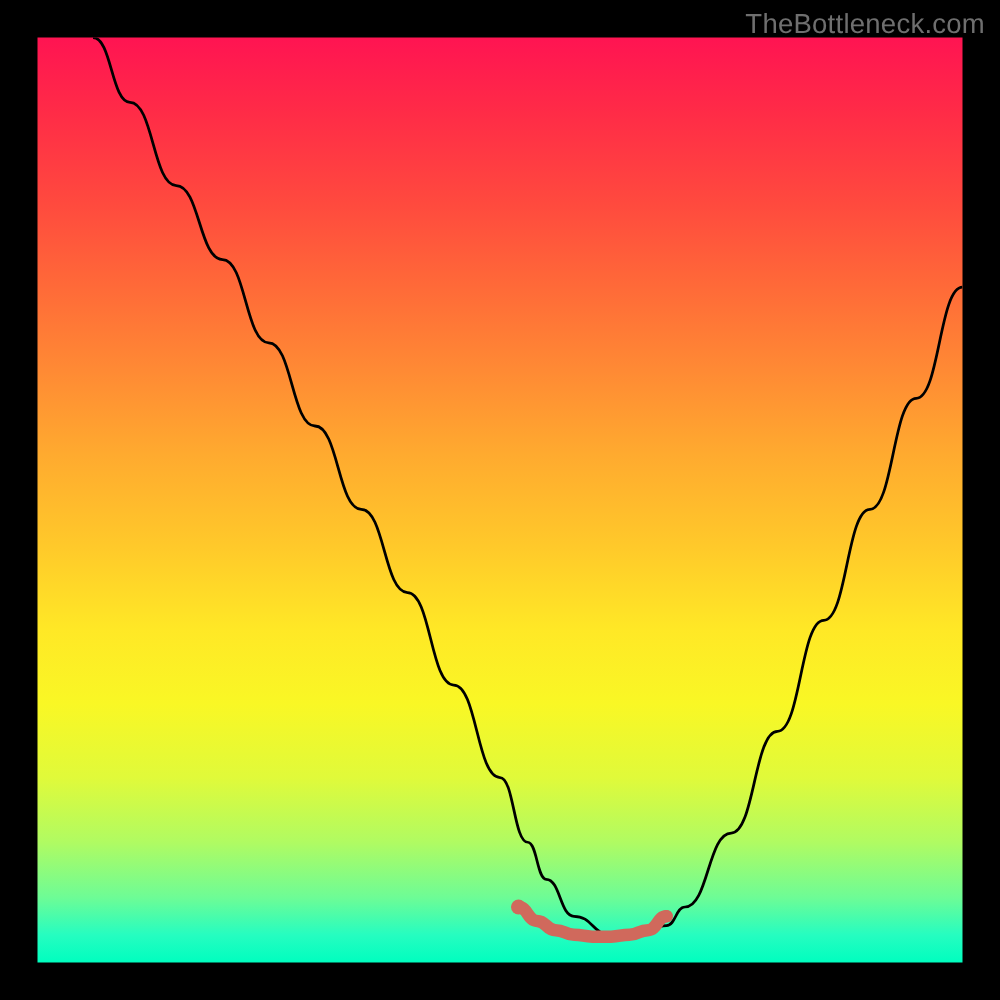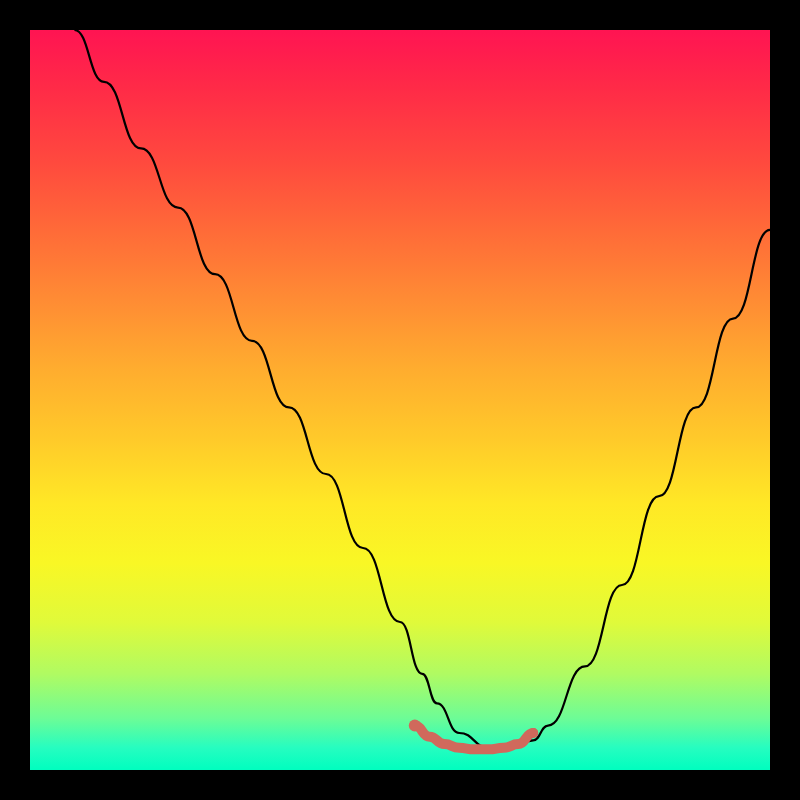--- a/index.html
+++ b/index.html
@@ -55,20 +55,21 @@
     width: 740px;
     height: 740px;
     pointer-events: none;
   }
 </style>
 </head>
 <body>
 
 <div class="chart-container">
 
+  <div class="watermark">TheBottleneck.com</div>
 
   <div class="plot-area">
     <svg class="overlay" viewBox="0 0 740 740" preserveAspectRatio="none">
       <path id="main-curve" fill="none" stroke="#000" stroke-width="2.2" d="M 44.4 0.0 C 59.2 0.0 59.2 51.8 74.0 51.8 C 92.5 51.8 92.5 118.4 111.0 118.4 C 129.5 118.4 129.5 177.6 148.0 177.6 C 166.5 177.6 166.5 244.2 185.0 244.2 C 203.5 244.2 203.5 310.8 222.0 310.8 C 240.5 310.8 240.5 377.4 259.0 377.4 C 277.5 377.4 277.5 444.0 296.0 444.0 C 314.5 444.0 314.5 518.0 333.0 518.0 C 351.5 518.0 351.5 592.0 370.0 592.0 C 381.1 592.0 381.1 643.8 392.2 643.8 C 399.6 643.8 399.6 673.4 407.0 673.4 C 418.1 673.4 418.1 703.0 429.2 703.0 C 444.0 703.0 444.0 717.8 458.8 717.8 C 469.9 717.8 469.9 717.8 481.0 717.8 C 492.1 717.8 492.1 710.4 503.2 710.4 C 510.6 710.4 510.6 695.6 518.0 695.6 C 536.5 695.6 536.5 636.4 555.0 636.4 C 573.5 636.4 573.5 555.0 592.0 555.0 C 610.5 555.0 610.5 466.2 629.0 466.2 C 647.5 466.2 647.5 377.4 666.0 377.4 C 684.5 377.4 684.5 288.6 703.0 288.6 C 721.5 288.6 721.5 199.8 740.0 199.8"></path>
       <path id="accent-curve" fill="none" stroke="#d0695c" stroke-width="10" stroke-linecap="round" d="M 384.8 695.6 C 392.2 695.6 392.2 706.7 399.6 706.7 C 407.0 706.7 407.0 714.1 414.4 714.1 C 421.8 714.1 421.8 717.8 429.2 717.8 C 436.6 717.8 436.6 719.3 444.0 719.3 C 451.4 719.3 451.4 719.3 458.8 719.3 C 466.2 719.3 466.2 717.8 473.6 717.8 C 481.0 717.8 481.0 714.1 488.4 714.1 C 495.8 714.1 495.8 703.0 503.2 703.0"></path>
       <circle id="accent-dot-left" r="6" fill="#d0695c" cx="384.8" cy="695.6"></circle>
       <circle id="accent-dot-right" r="5" fill="#d0695c" cx="503.2" cy="703.0"></circle>
     </svg>
   </div>
 

